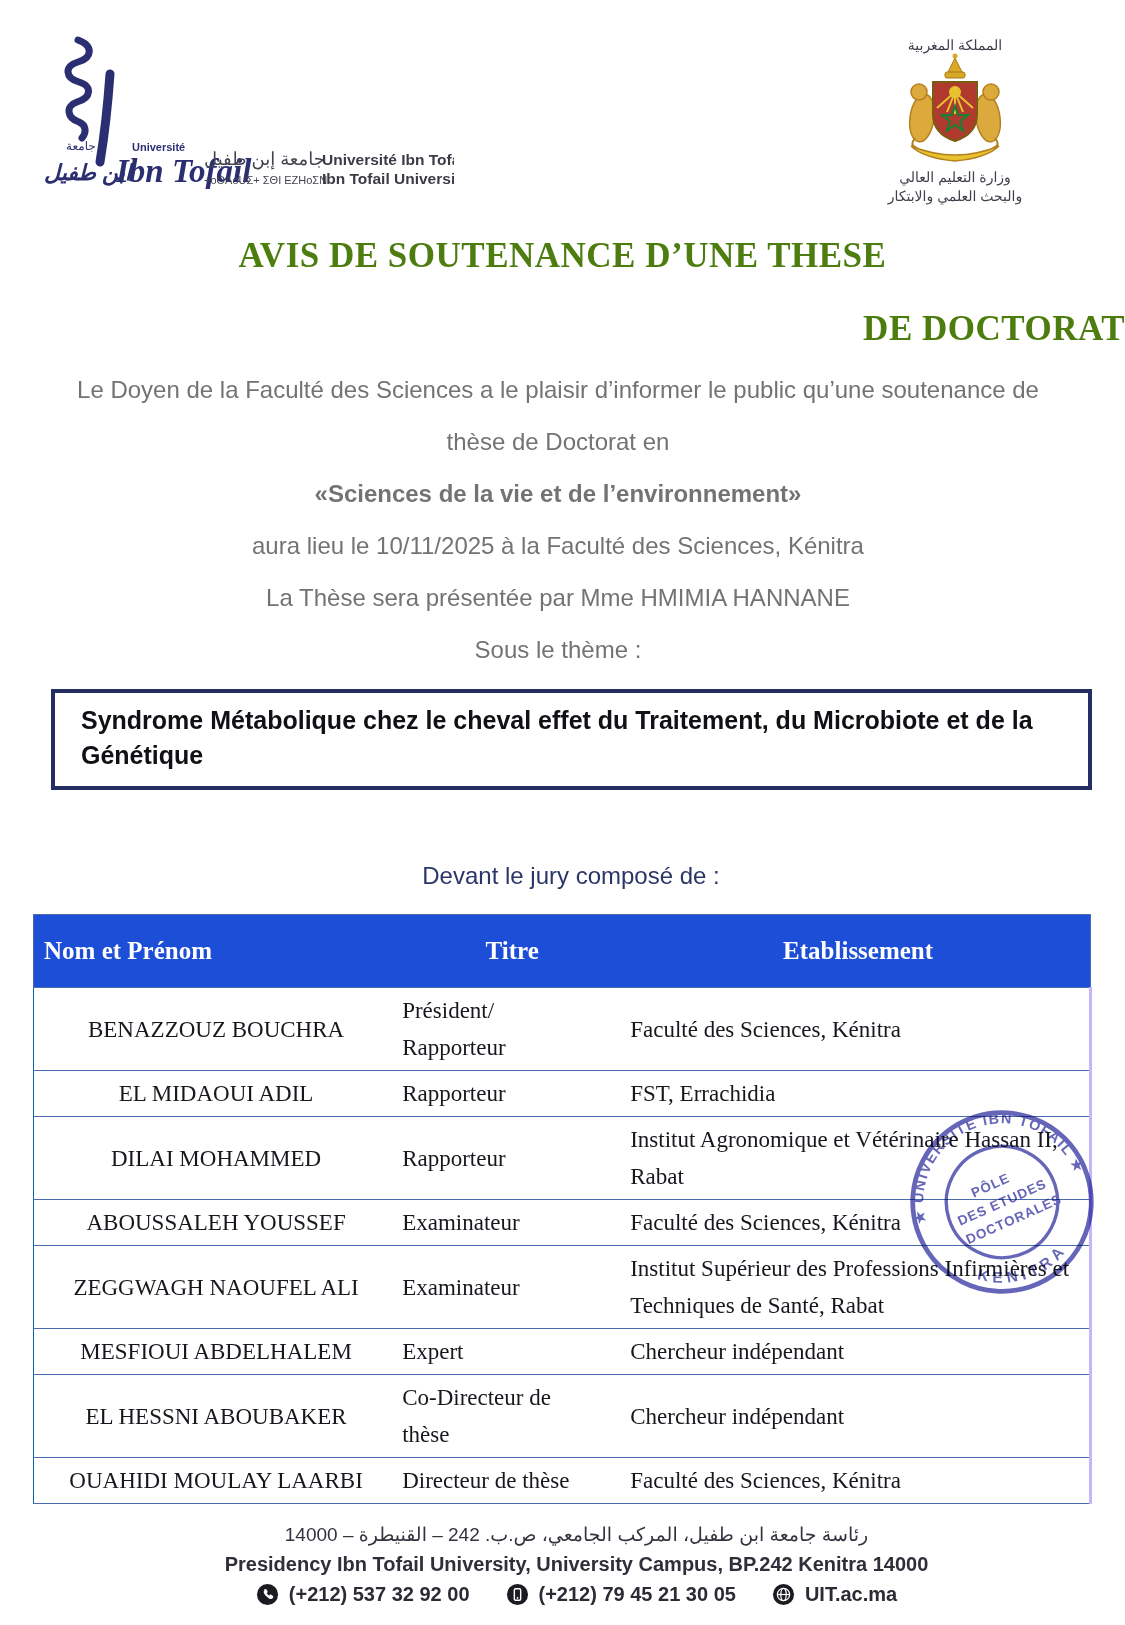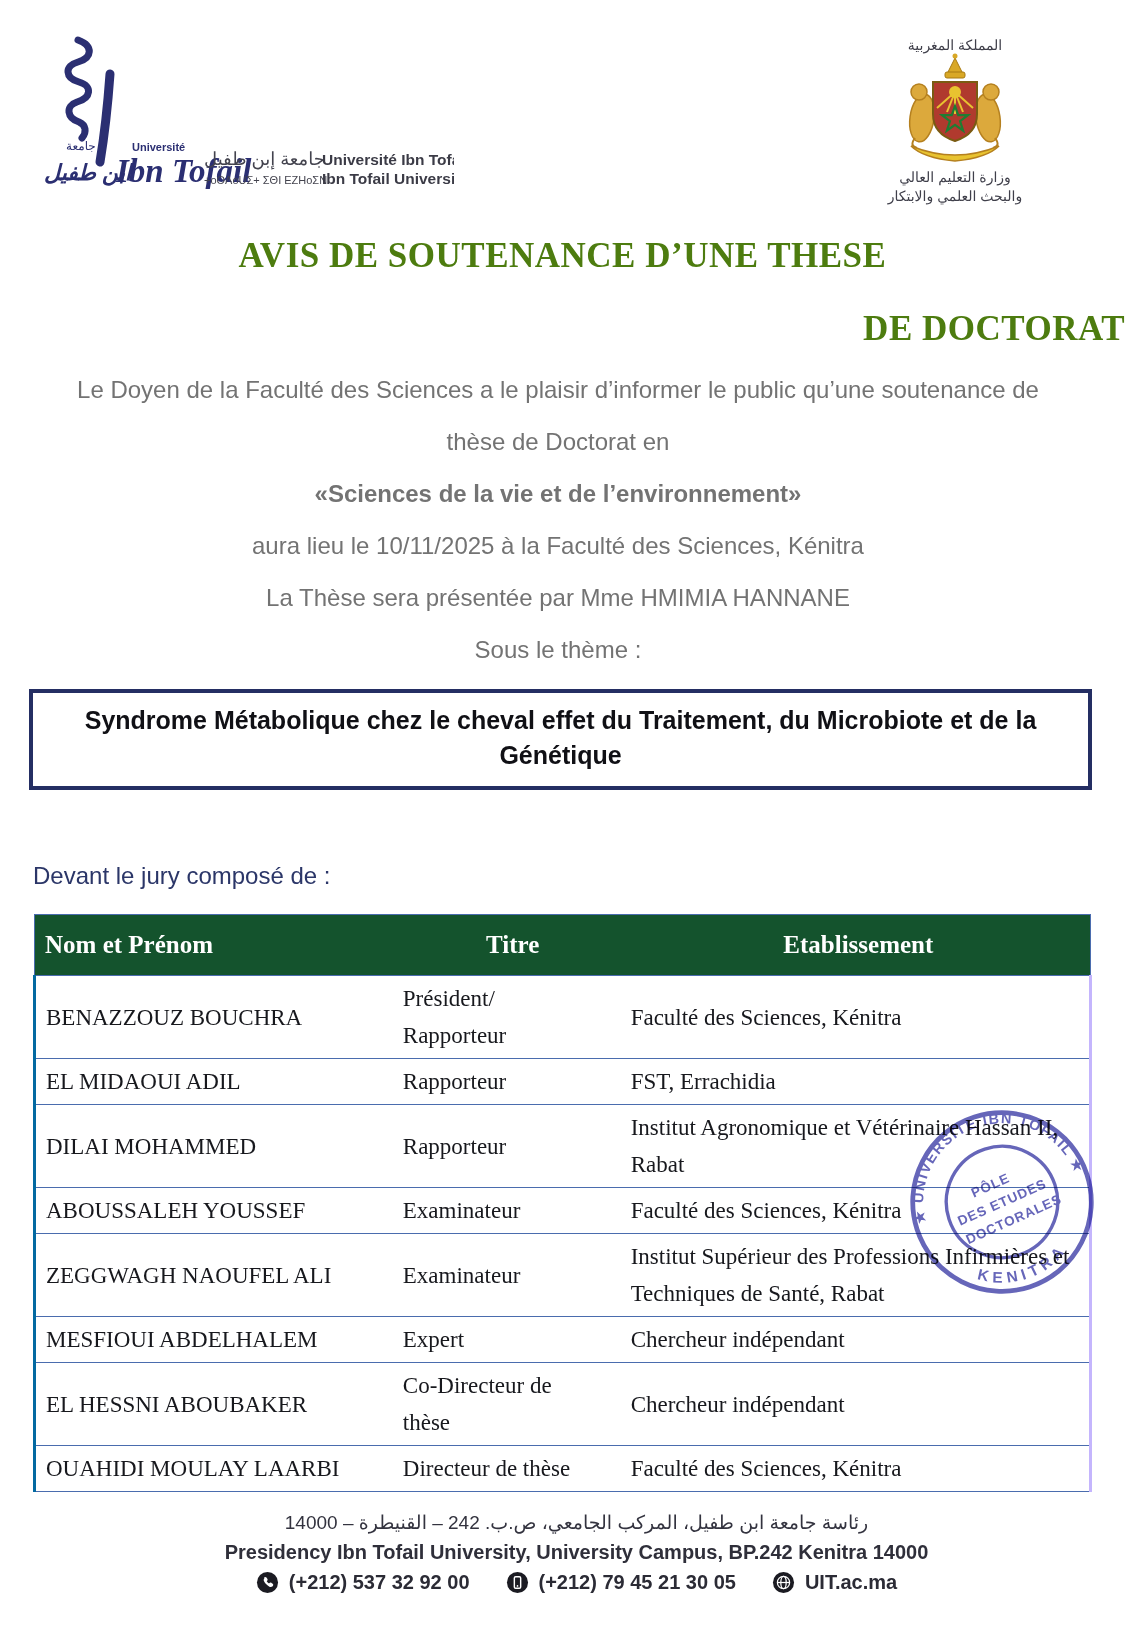--- a/index.html
+++ b/index.html
@@ -20,44 +20,44 @@
   .title-line.l1 { margin-top:30px; }
   .title-line.l2 { margin-top:33px;text-align:right; }
 
   
   .intro { margin-top:28px; }
   .intro p { margin:0 9px 26px 0; text-align:center; font-size:24px;
              line-height:26px; color:#737373; }
   .intro p.bold { font-weight:bold; }
 
   
-  .theme-box { margin:2px 33px 0 29px; border:4px solid #242e63;
-               padding:10px 26px 13px 26px; text-align:center;
+  .theme-box { margin:2px 33px 0 51px; border:4px solid #242e63;
+               padding:10px 26px 13px 26px; text-align:left;
                font-weight:bold; font-size:25px; line-height:1.4;
                color:#101015; background:#fff; }
 
   
-  .jury-label { margin:72px 16px 0 33px; font-size:24px; color:#2b3668; }
+  .jury-label { margin:72px 16px 0 33px; font-size:24px; color:#2b3668;text-align:center; }
 
   table.jury { margin:24px 33px 0 33px; width:1059px; border-collapse:collapse;
                table-layout:fixed; font-family:"Liberation Serif", serif; }
   table.jury th {
-    background:#14532d; color:#ffffff; font-weight:bold; font-size:25px;
-    height:52px; padding:4px 10px; border:1px solid #4a6cae;
+    background:#1d4ed8; color:#ffffff; font-weight:bold; font-size:25px;
+    height:52px; padding:10px 10px; border:1px solid #4a6cae;
     border-left:none; border-right:none;
   }
   table.jury th:first-child { text-align:left; border-left:1px solid #4a6cae; }
   table.jury th:last-child  { border-right:1px solid #4a6cae; }
   table.jury th.c { text-align:center; }
   table.jury td {
     font-size:23px; color:#17181d; line-height:37px; padding:4px 10px 4px 4px;
     border-top:1px solid #4a6cae; border-bottom:1px solid #4a6cae;
     vertical-align:middle; background:#fff;
   }
-  table.jury td.name  { padding-left:10px; border-left:3px solid #0369a1; }
+  table.jury td.name  { padding-left:10px; border-left:1px solid #0369a1;text-align:center; }
   table.jury td.etab  { border-right:3px solid #c4b5fd;font-family:Liberation Serif, serif; }
   table.jury td.titre { white-space:pre-line; }
 
   
   .stamp-wrap { position:absolute; left:906px; top:1106px; width:192px; height:192px;
                 transform:rotate(-18deg); opacity:.82; mix-blend-mode:multiply;
                 pointer-events:none; }
 
   
   .footer { margin-top:16px; text-align:center; color:#33333f;padding-left:28px; }

